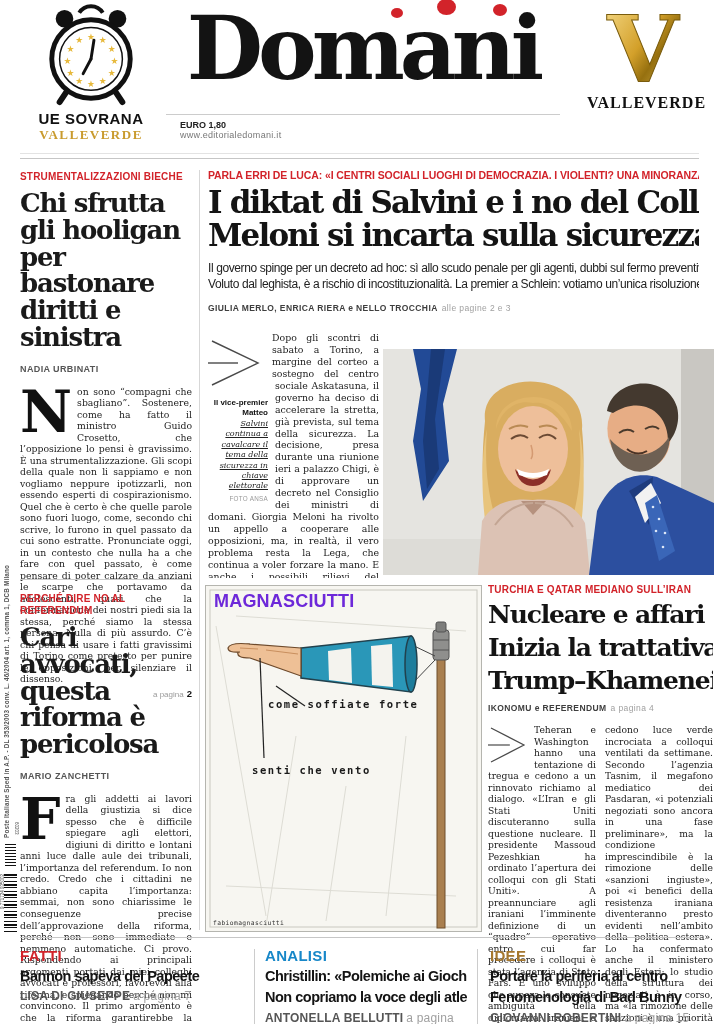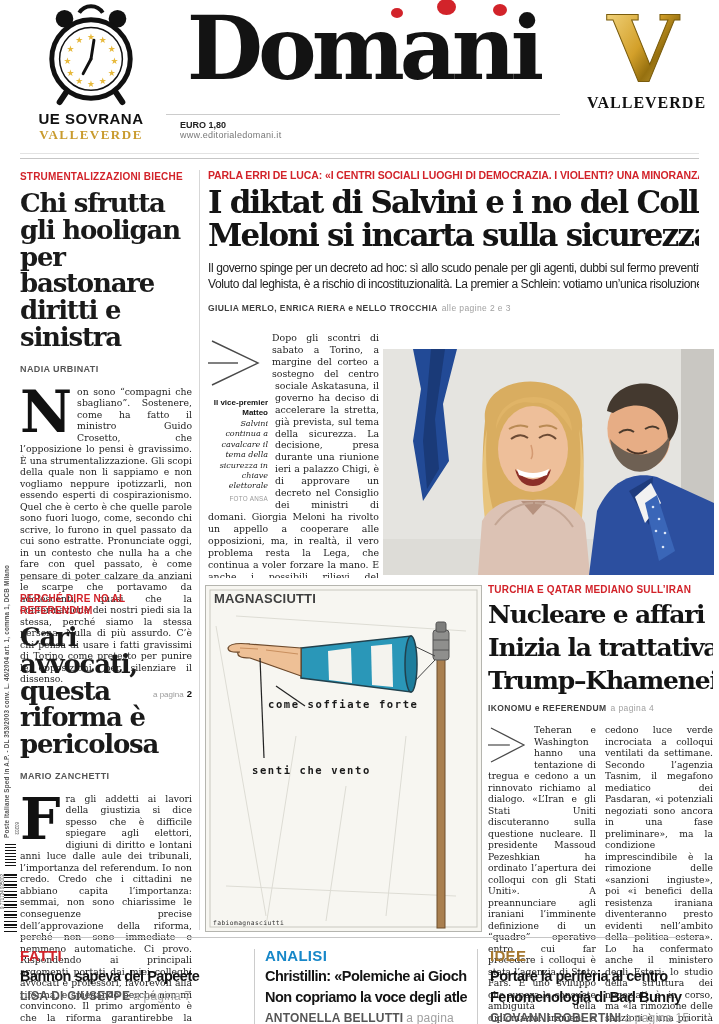--- a/index.html
+++ b/index.html
@@ -65,31 +65,31 @@
             letter-spacing:-1.8px; color:#141414; white-space:nowrap; overflow:hidden; }
   .lead-h-wrap { margin-top:5px; }
   .lead-stand { margin-top:9px; font-size:12px; line-height:1.35; color:#222; letter-spacing:-0.4px; white-space:nowrap; overflow:hidden; }
   .lead-byline { margin-top:11px; font-weight:700; font-size:8.5px; color:#3e3e3e; letter-spacing:.4px; }
   .lead-byline .pages { color:#a0a0a0; font-weight:400; margin-left:4px; }
 
   .lead-left { position:absolute; left:208px; top:332px; width:171px; height:246px; overflow:hidden; }
   .arrow-f { float:left; width:56px; height:50px; margin:6px 8px 0 0; }
   .cap-f { float:left; clear:left; width:60px; margin:10px 7px 0 0; text-align:right; }
   .cap-b { font-weight:800; font-size:8px; line-height:1.25; color:#111;text-align:right; }
-  .cap-i { font-family:"DejaVu Serif",serif; font-style:italic; font-size:8px; line-height:1.3; color:#222; margin-top:1px; }
+  .cap-i { font-family:"DejaVu Serif",serif; font-style:italic; font-size:8px; line-height:1.3; color:#222; margin-top:1px;text-decoration:underline; }
   .cap-c { font-size:6.3px; color:#999; margin-top:3px; letter-spacing:.3px; }
   .lead-body { font-family:"DejaVu Serif",serif; font-size:9.4px; line-height:1.27; text-align:justify; color:#1b1b1b; }
 
   .photo { position:absolute; left:383px; top:349px; width:331px; height:226px; overflow:hidden; }
 
   
   .cartoon { position:absolute; left:205px; top:585px; width:277px; height:347px;
              background:#f7f6f1; border:1px solid #b5b5af; }
   .cartoon svg { position:absolute; left:0; top:0; }
-  .cartoon-label { position:absolute; left:8px; top:5px; font-weight:800; font-size:13px; color:#404040; letter-spacing:.2px; }
+  .cartoon-label { position:absolute; left:8px; top:5px; font-weight:800; font-size:18px; color:#6d28d9; letter-spacing:.2px; }
   .ct { position:absolute; font-family:"DejaVu Sans Mono",monospace; font-weight:700; font-size:10.5px;
         letter-spacing:1.6px; color:#1a1a1a; white-space:nowrap; }
   .ct1 { left:62px; top:112px; }
   .ct2 { left:46px; top:178px; }
   .ct-sig { position:absolute; left:7px; bottom:5px; font-family:"DejaVu Sans Mono",monospace; font-size:6.3px;
             letter-spacing:.4px; color:#333; }
 
   
   .iran { position:absolute; left:488px; top:584px; width:225px; }
   .iran-h { font-family:"DejaVu Serif",serif; font-weight:800; font-size:25px; line-height:1.07;

